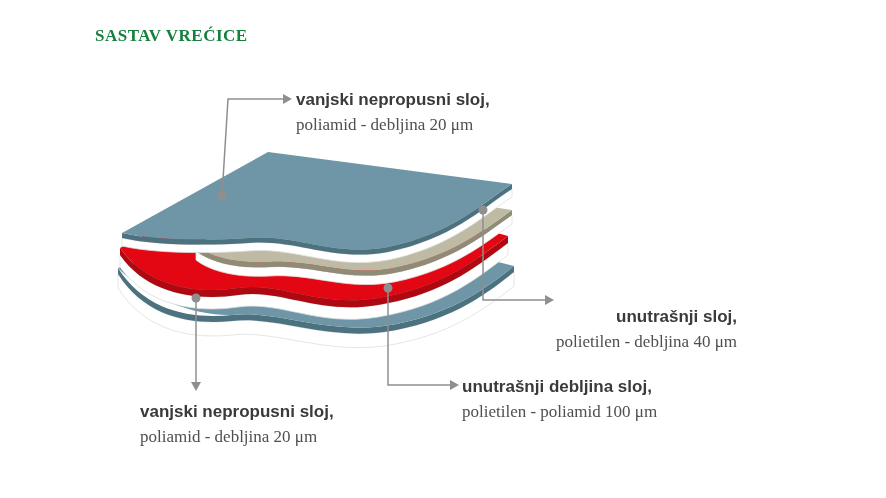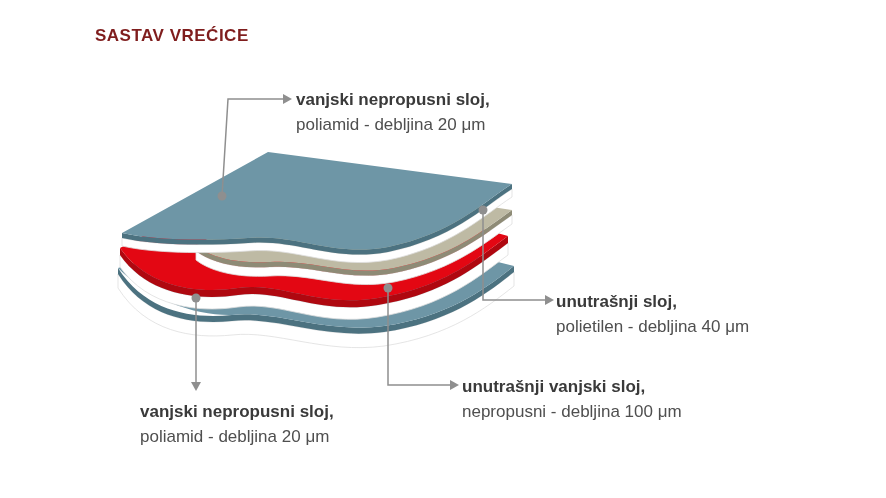--- a/index.html
+++ b/index.html
@@ -1,25 +1,25 @@
 <!DOCTYPE html>
 <html><head>
 <meta charset="utf-8">
 <style>
   html,body{margin:0;padding:0;background:#ffffff;}
   .canvas{position:relative;width:886px;height:498px;background:#ffffff;overflow:hidden;
           font-family:"Liberation Sans", sans-serif;}
   .title{position:absolute;left:95px;top:26px;font-size:17px;font-weight:bold;
-         letter-spacing:0.5px;color:#7f1d1d;}
+         letter-spacing:0.5px;color:#15803d;font-family:Liberation Serif, serif;}
   .diagram-svg{position:absolute;left:0;top:0;width:886px;height:498px;}
   .label{position:absolute;font-size:17px;line-height:25px;color:#4f4f4f;white-space:nowrap;}
   .label .b{display:block;font-weight:bold;color:#3a3a3a;}
-  .label .n{display:block;font-weight:normal;color:#4f4f4f;}
+  .label .n{display:block;font-weight:normal;color:#4f4f4f;font-family:Liberation Serif, serif;}
   .lbl-outer-top{left:296px;top:87px;}
-  .lbl-inner{left:556px;top:289px;}
+  .lbl-inner{left:556px;top:304px;text-align:right;}
   .lbl-ribbed{left:462px;top:374px;}
   .lbl-outer-bottom{left:140px;top:399px;}
   .wband{stroke:#dedede;stroke-width:0.8;}
   .leader{fill:none;stroke-width:1.5;}
 </style>
 </head>
 <body>
 
 <div class="canvas">
 
@@ -83,22 +83,22 @@
     <span class="b">vanjski nepropusni sloj,</span>
     <span class="n">poliamid - debljina 20 μm</span>
   </div>
 
   <div class="label lbl-inner">
     <span class="b">unutrašnji sloj,</span>
     <span class="n">polietilen - debljina 40 μm</span>
   </div>
 
   <div class="label lbl-ribbed">
-    <span class="b">unutrašnji vanjski sloj,</span>
-    <span class="n">nepropusni - debljina 100 μm</span>
+    <span class="b">unutrašnji debljina sloj,</span>
+    <span class="n">polietilen - poliamid 100 μm</span>
   </div>
 
   <div class="label lbl-outer-bottom">
     <span class="b">vanjski nepropusni sloj,</span>
     <span class="n">poliamid - debljina 20 μm</span>
   </div>
 
 </div>
 
 </body></html>

